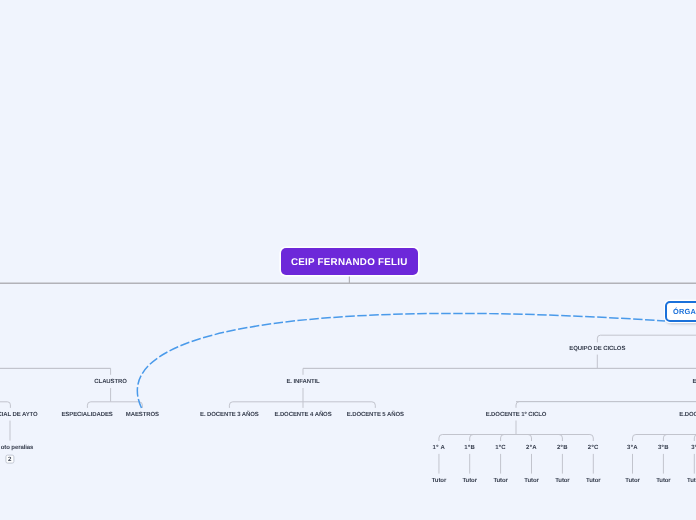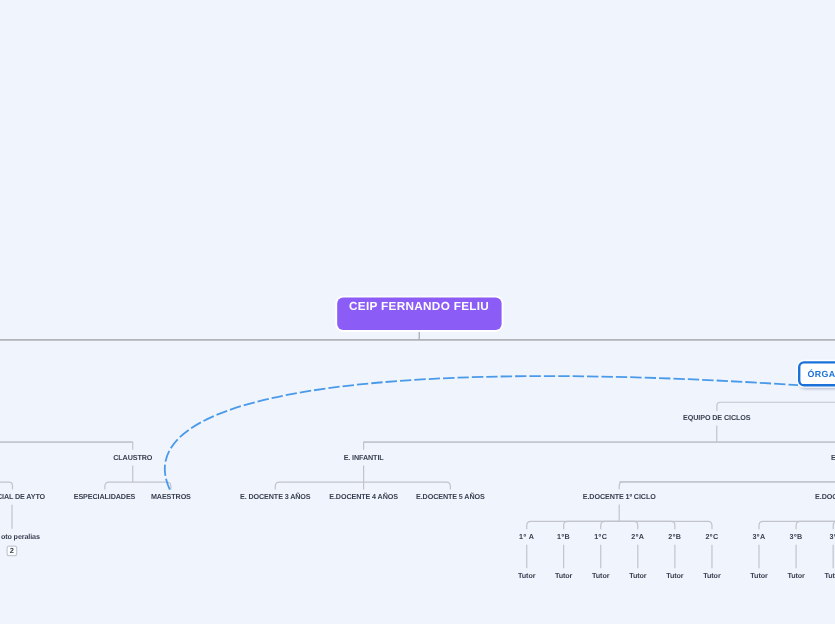--- a/index.html
+++ b/index.html
@@ -2,23 +2,23 @@
 <html><head>
 <meta charset="utf-8">
 <title>CEIP FERNANDO FELIU</title>
 <style>
   html,body{margin:0;padding:0;}
   body{width:696px;height:520px;overflow:hidden;background:#f0f4fd;
        font-family:"Liberation Sans",sans-serif;-webkit-font-smoothing:antialiased;text-rendering:geometricPrecision;}
   #stage{position:relative;width:696px;height:520px;overflow:hidden;background:#f0f4fd;}
   svg.links{position:absolute;left:0;top:0;width:696px;height:520px;pointer-events:none;}
   .node{position:absolute;white-space:nowrap;}
-  .root{left:281px;top:248px;width:136.5px;height:26.5px;background:#8b5cf6;color:#fff;
+  .root{left:281px;top:248px;width:136.5px;height:26.5px;background:#6d28d9;color:#fff;
         font-weight:bold;font-size:9.8px;letter-spacing:.25px;border-radius:5px;
-        display:flex;align-items:flex-start;justify-content:center;padding-top:2px;box-sizing:border-box;
+        display:flex;align-items:center;justify-content:center;padding-top:2px;box-sizing:border-box;
         box-shadow:0 0 0 1.6px #ffffff;}
   .lvl1{top:301px;height:21px;background:#fff;color:#1b71da;font-weight:bold;font-size:7.4px;
         letter-spacing:.25px;border:2px solid #1b71da;border-radius:5px;
         display:flex;align-items:center;box-shadow:0 0 0 1.2px #ffffff, 1px 2px 2.5px rgba(60,75,100,.35);
         box-sizing:border-box;padding:0 6px;}
   .lbl{position:absolute;color:#3a4151;font-size:6px;letter-spacing:-0.1px;font-weight:600;
        transform:translate(-50%,-50%);text-align:center;white-space:nowrap;}
   .lbl.cls{letter-spacing:0.35px;}
   .badge{position:absolute;transform:translate(-50%,-50%);border:1px solid #c3c8d4;
          border-radius:2.2px;background:#fcfdfe;color:#3a4151;font-size:6.2px;

